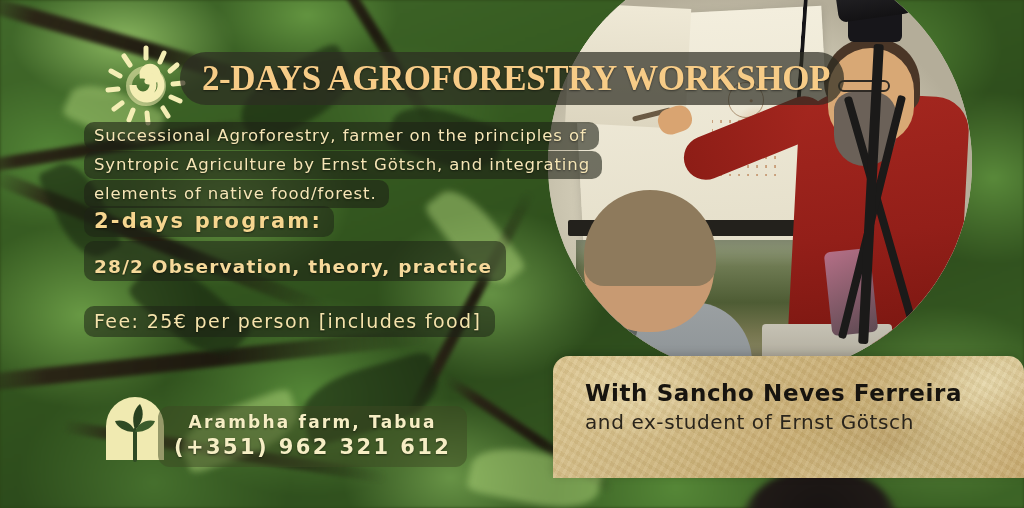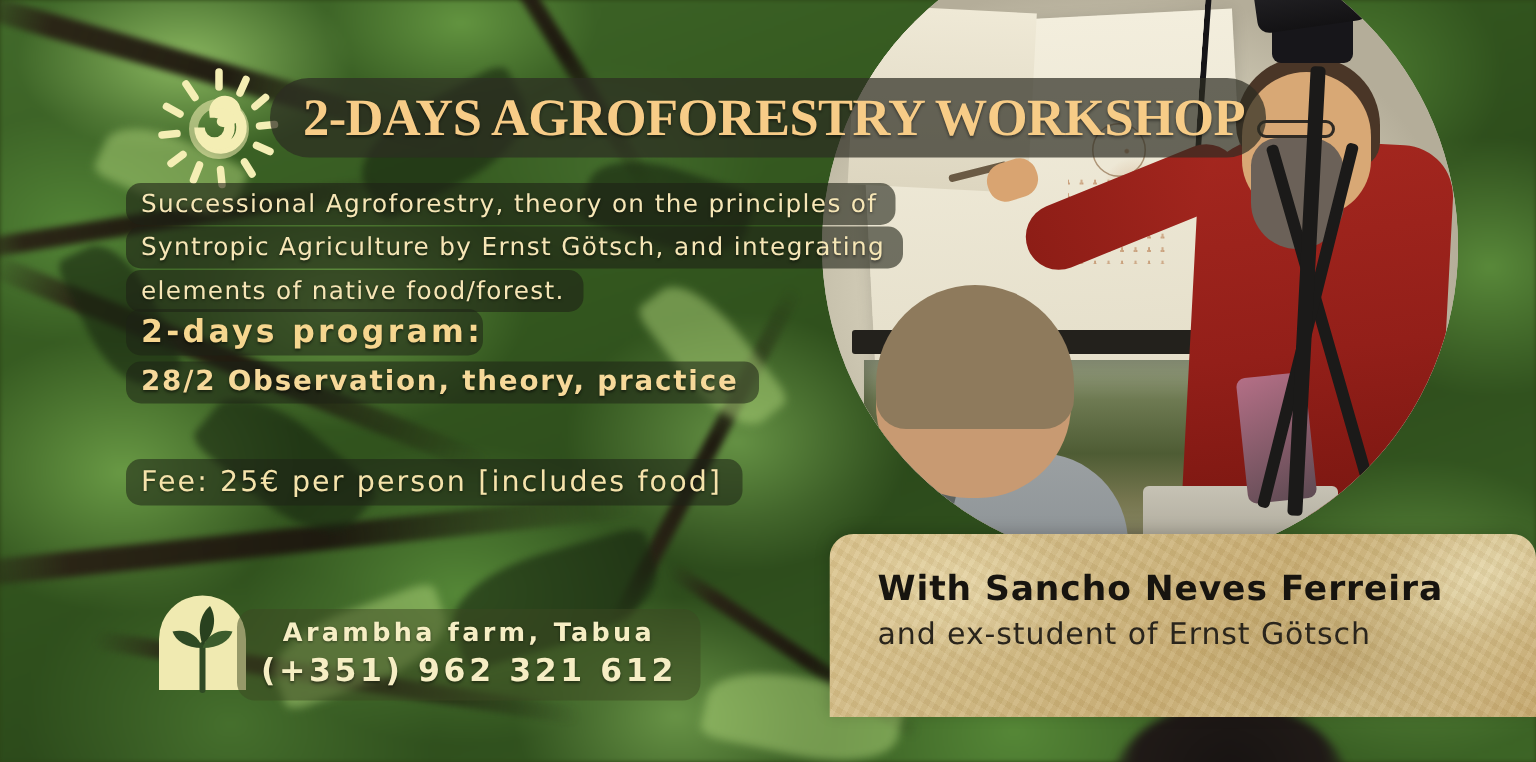--- a/index.html
+++ b/index.html
@@ -267,32 +267,32 @@
   }
 
   
   .prog-wrap { position:absolute; left:84px; top:206px; }
   .prog-head {
     display:block; width:max-content;
     background:rgba(30,34,22,.55);
     color:#f6d68f;
     font-size:21px; font-weight:700;
     letter-spacing:2.2px;
-    padding:3px 0 4px 10px;
+    padding:3px 12px 4px 10px;
     border-radius:10px;
     margin-bottom:4px;
     text-shadow:0 1px 2px rgba(0,0,0,.5);
   }
   .prog-line {
     display:block; width:max-content;
     background:rgba(30,34,22,.55);
     color:#f6d99a;
     font-size:18.5px; font-weight:700;
     letter-spacing:1.2px;
-    padding:3px 14px 4px 10px;
+    padding:15px 14px 4px 10px;
     border-radius:10px;
     margin-bottom:7px;
     text-shadow:0 1px 2px rgba(0,0,0,.5);
   }
 
   
   .fee-bar {
     position:absolute; left:84px; top:306px;
     width:max-content;
     background:rgba(30,34,22,.55);
@@ -433,21 +433,21 @@
       <path d="M48 33 a14 14 0 1 1 -13 14 a10 10 0 1 0 10 -10 a7 7 0 1 1 5 6" fill="none" stroke="#f4eeb4" stroke-width="7" stroke-linecap="round"></path>
       <circle cx="48" cy="48" r="17" fill="none" stroke="#f4eeb4" stroke-width="6" opacity="0.55"></circle>
     </svg>
   </div>
 
   <div class="bar title-bar">
     <span class="title-text">2-DAYS AGROFORESTRY WORKSHOP</span>
   </div>
 
   <div class="desc-wrap">
-    <span class="desc-line">Successional Agroforestry, theory on the principles of</span>
+    <span class="desc-line">Successional Agroforestry, farmer on the principles of</span>
     <span class="desc-line">Syntropic Agriculture by Ernst Götsch, and integrating</span>
     <span class="desc-line">elements of native food/forest.</span>
   </div>
 
   <div class="prog-wrap">
     <span class="prog-head">2-days program:</span>
     <span class="prog-line">28/2 Observation, theory, practice</span>
   </div>
 
   <div class="fee-bar">Fee: 25€ per person [includes food]</div>

